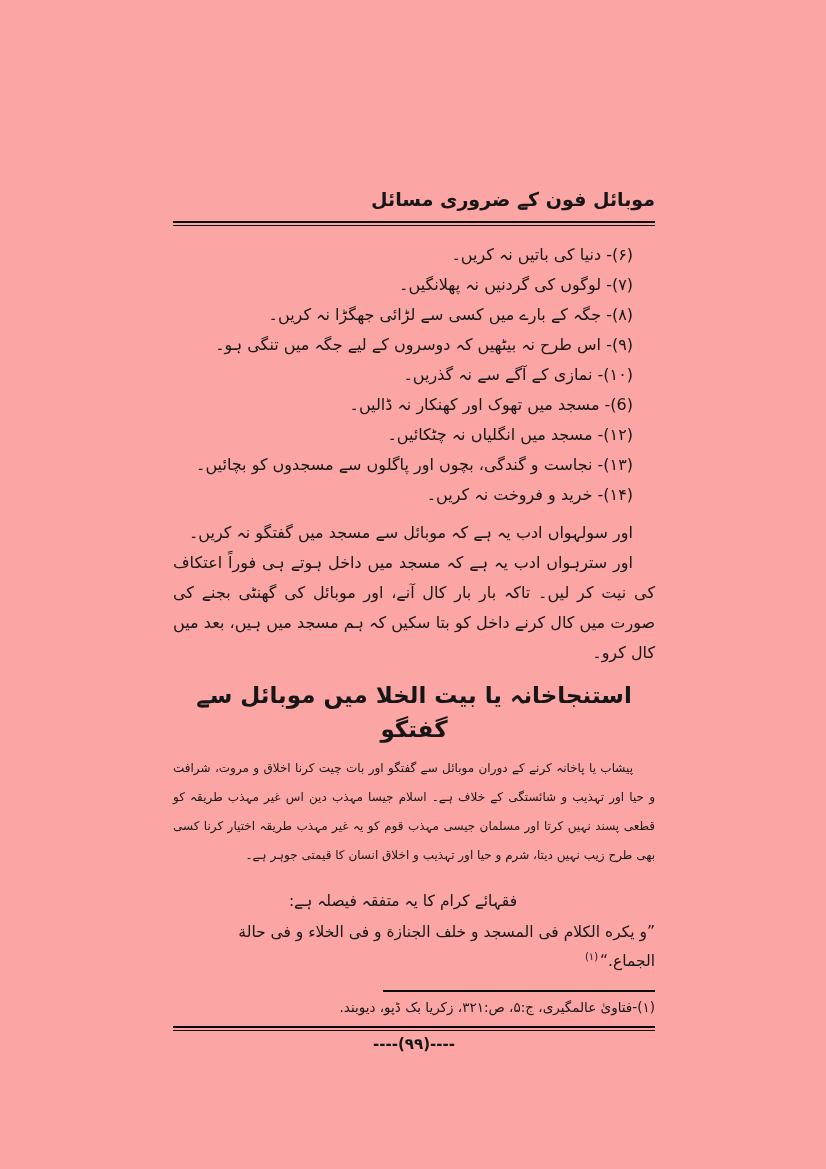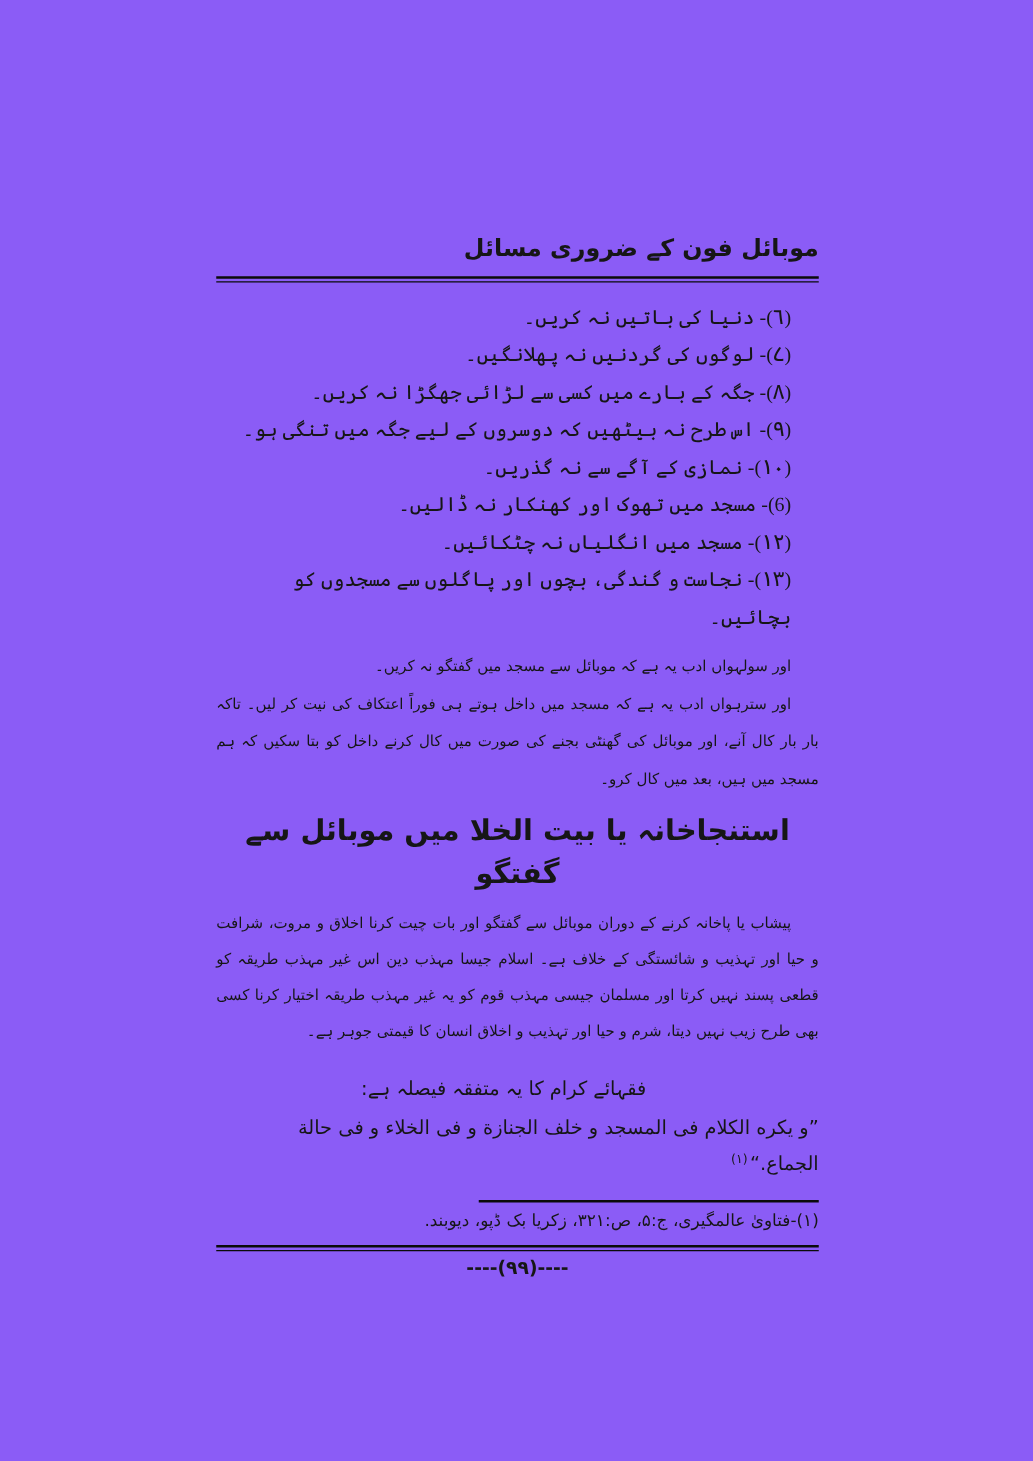--- a/index.html
+++ b/index.html
@@ -5,21 +5,21 @@
   html, body {
     margin: 0;
     padding: 0;
     background: #e8e8e8;
   }
   .book-page {
     position: relative;
     width: 826px;
     height: 1169px;
     margin: 0 auto;
-    background: #8b5cf6;
+    background: #fca5a5;
     font-family: "DejaVu Sans", sans-serif;
     color: #161616;
     overflow: hidden;
   }
   .page-content {
     position: absolute;
     top: 184px;
     right: 171px;
     width: 482px;
     direction: rtl;
@@ -35,24 +35,23 @@
     height: 2px;
     border-top: 2px solid #0b0b0b;
     border-bottom: 1px solid #0b0b0b;
   }
   .rule-top { margin-top: 7px; }
   .adab-list { margin-top: 14px; }
   .adab-item {
     font-size: 16px;
     line-height: 30px;
     padding-right: 22px;
-    font-family: Liberation Serif, serif;
   }
   .para {
-    font-size: 12px;
+    font-size: 16px;
     line-height: 30px;
     text-align: justify;
     text-indent: 22px;
     margin: 0;
   }
   .para-16 { margin-top: 8px; }
   .section-heading {
     font-size: 23px;
     font-weight: bold;
     text-align: center;
@@ -119,20 +118,21 @@
 
     <div class="adab-list">
       <div class="adab-item">(۶)- دنیا کی باتیں نہ کریں۔</div>
       <div class="adab-item">(۷)- لوگوں کی گردنیں نہ پھلانگیں۔</div>
       <div class="adab-item">(۸)- جگہ کے بارے میں کسی سے لڑائی جھگڑا نہ کریں۔</div>
       <div class="adab-item">(۹)- اس طرح نہ بیٹھیں کہ دوسروں کے لیے جگہ میں تنگی ہو۔</div>
       <div class="adab-item">(۱۰)- نمازی کے آگے سے نہ گذریں۔</div>
       <div class="adab-item">(6)- مسجد میں تھوک اور کھنکار نہ ڈالیں۔</div>
       <div class="adab-item">(۱۲)- مسجد میں انگلیاں نہ چٹکائیں۔</div>
       <div class="adab-item">(۱۳)- نجاست و گندگی، بچوں اور پاگلوں سے مسجدوں کو بچائیں۔</div>
+      <div class="adab-item">(۱۴)- خرید و فروخت نہ کریں۔</div>
     </div>
 
     <p class="para para-16">اور سولہواں ادب یہ ہے کہ موبائل سے مسجد میں گفتگو نہ کریں۔</p>
 
     <p class="para">اور سترہواں ادب یہ ہے کہ مسجد میں داخل ہوتے ہی فوراً اعتکاف کی نیت کر لیں۔ تاکہ بار بار کال آنے، اور موبائل کی گھنٹی بجنے کی صورت میں کال کرنے داخل کو بتا سکیں کہ ہم مسجد میں ہیں، بعد میں کال کرو۔</p>
 
     <div class="section-heading">استنجاخانہ یا بیت الخلا میں موبائل سے گفتگو</div>
 
     <p class="section-body para">پیشاب یا پاخانہ کرنے کے دوران موبائل سے گفتگو اور بات چیت کرنا اخلاق و مروت، شرافت و حیا اور تہذیب و شائستگی کے خلاف ہے۔ اسلام جیسا مہذب دین اس غیر مہذب طریقہ کو قطعی پسند نہیں کرتا اور مسلمان جیسی مہذب قوم کو یہ غیر مہذب طریقہ اختیار کرنا کسی بھی طرح زیب نہیں دیتا، شرم و حیا اور تہذیب و اخلاق انسان کا قیمتی جوہر ہے۔</p>
 

